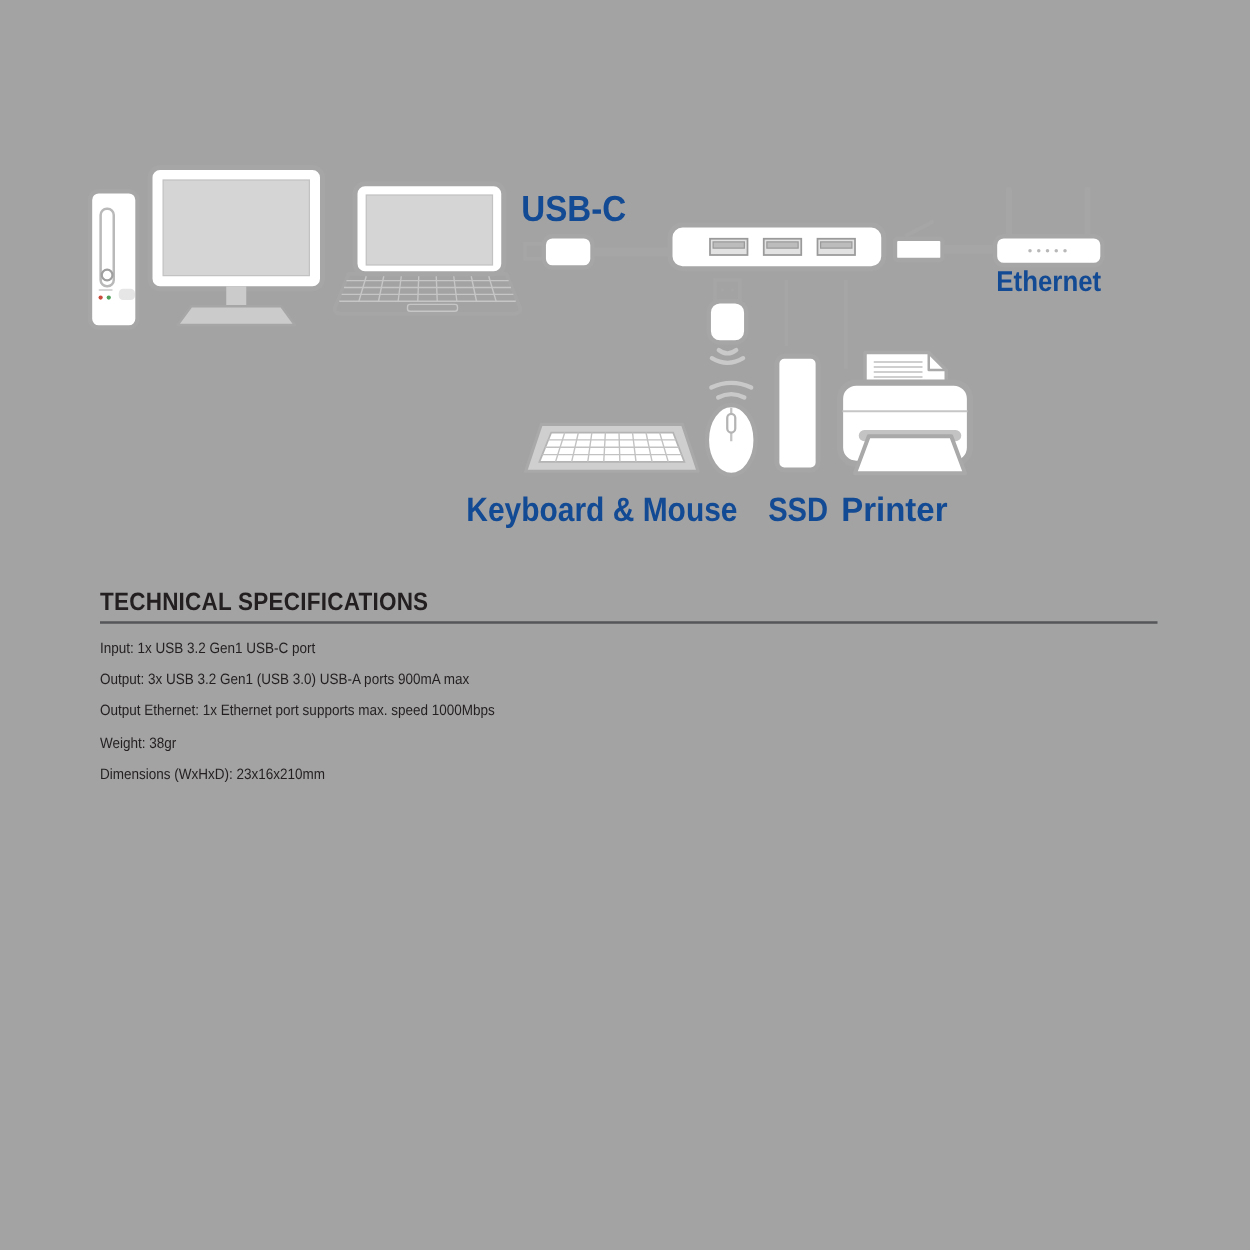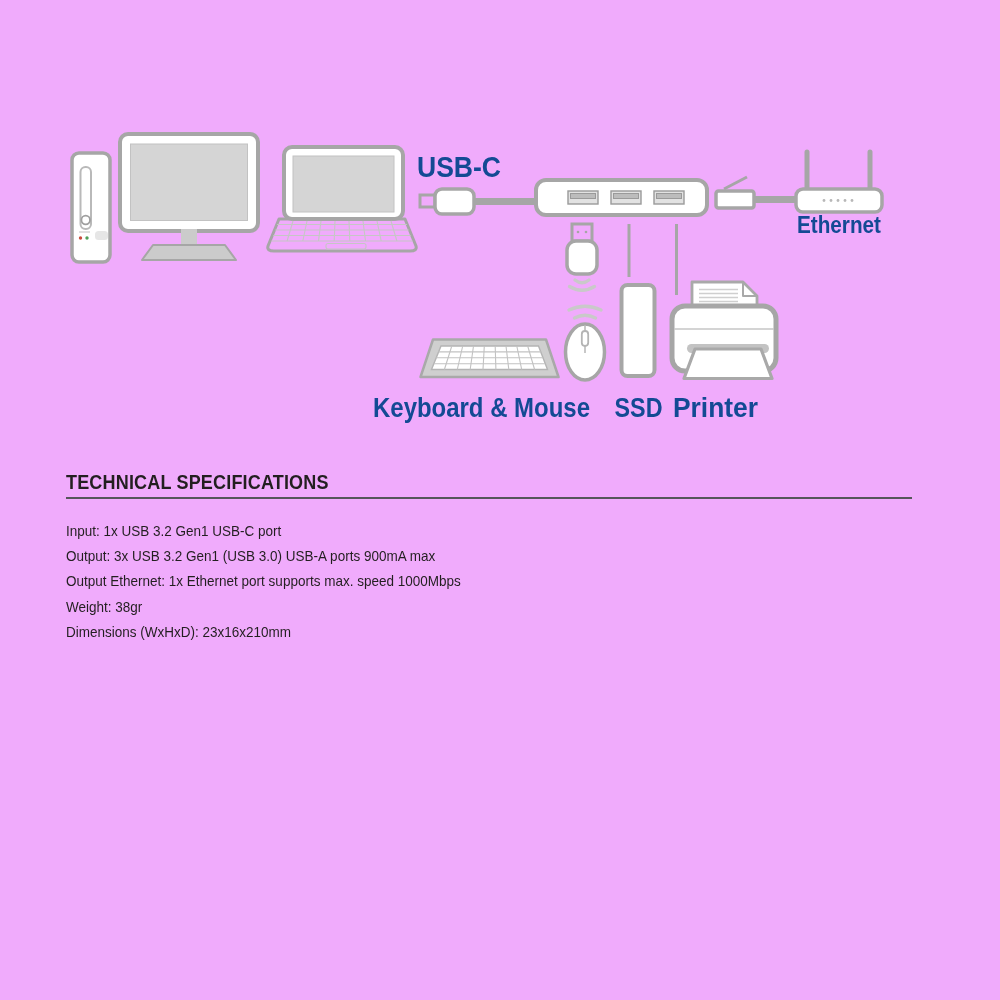--- a/index.html
+++ b/index.html
@@ -1,38 +1,38 @@
 <!DOCTYPE html>
 <html><head>
 <meta charset="utf-8">
 <style>
   html,body { margin:0; padding:0; background:#ffffff; }
   body { width:1000px; height:1000px; font-family:"Liberation Sans", sans-serif; }
-  .canvas { position:relative; width:1000px; height:1000px; background:#f0abfc; overflow:hidden; }
+  .canvas { position:relative; width:1000px; height:1000px; background:#a3a3a3; overflow:hidden; }
   svg.diagram { position:absolute; top:0; left:0; display:block; }
 
   
   .dev   { fill:#ffffff; stroke:#a6a6a6; stroke-width:3.5; }
   .dev4  { fill:#ffffff; stroke:#a6a6a6; stroke-width:4; }
   .dev5  { fill:#ffffff; stroke:#a6a6a6; stroke-width:5; }
   .thin  { fill:none;    stroke:#b9b9b9; stroke-width:2; }
   .screen{ fill:#d5d5d5; stroke:#c2c2c2; stroke-width:1; }
   .cable { stroke:#a6a6a6; stroke-width:7; fill:none; }
   .line3 { stroke:#a6a6a6; stroke-width:3; fill:none; }
   .wave  { stroke:#c9c9c9; stroke-width:3.4; fill:none; stroke-linecap:round; }
   .kline { stroke:#c6c6c6; stroke-width:1.1; }
   .gridl { stroke:#c2c2c2; stroke-width:1.1; }
   .lbl   { fill:#134a94; font-weight:bold; font-family:"Liberation Sans", sans-serif; }
 
   
-  .specs { position:absolute; left:66px; top:471px; width:846px; color:#231f20; }
+  .specs { position:absolute; left:80px; top:471px; width:846px; color:#231f20; }
   .specs-title { font-size:20px; font-weight:bold; letter-spacing:0.2px; white-space:nowrap;
                  transform:scaleX(0.9); transform-origin:0 50%; }
   .specs-rule { height:0; border:none; border-top:2px solid #55565a; margin:3px 0 0 0; }
-  .specs-cols { display:flex; margin-top:19px; font-size:15px; line-height:25.2px; }
+  .specs-cols { display:flex; margin-top:7px; font-size:12px; line-height:25.2px; }
   .col-left  { flex:0 0 475px; width:475px; }
   .col-right { flex:1; }
   .spec-row { white-space:nowrap; transform:scaleX(0.9); transform-origin:0 50%; }
 </style>
 </head>
 <body>
 
 <div class="canvas">
 
   <svg class="diagram" width="1000" height="460" viewBox="0 0 1000 460">

